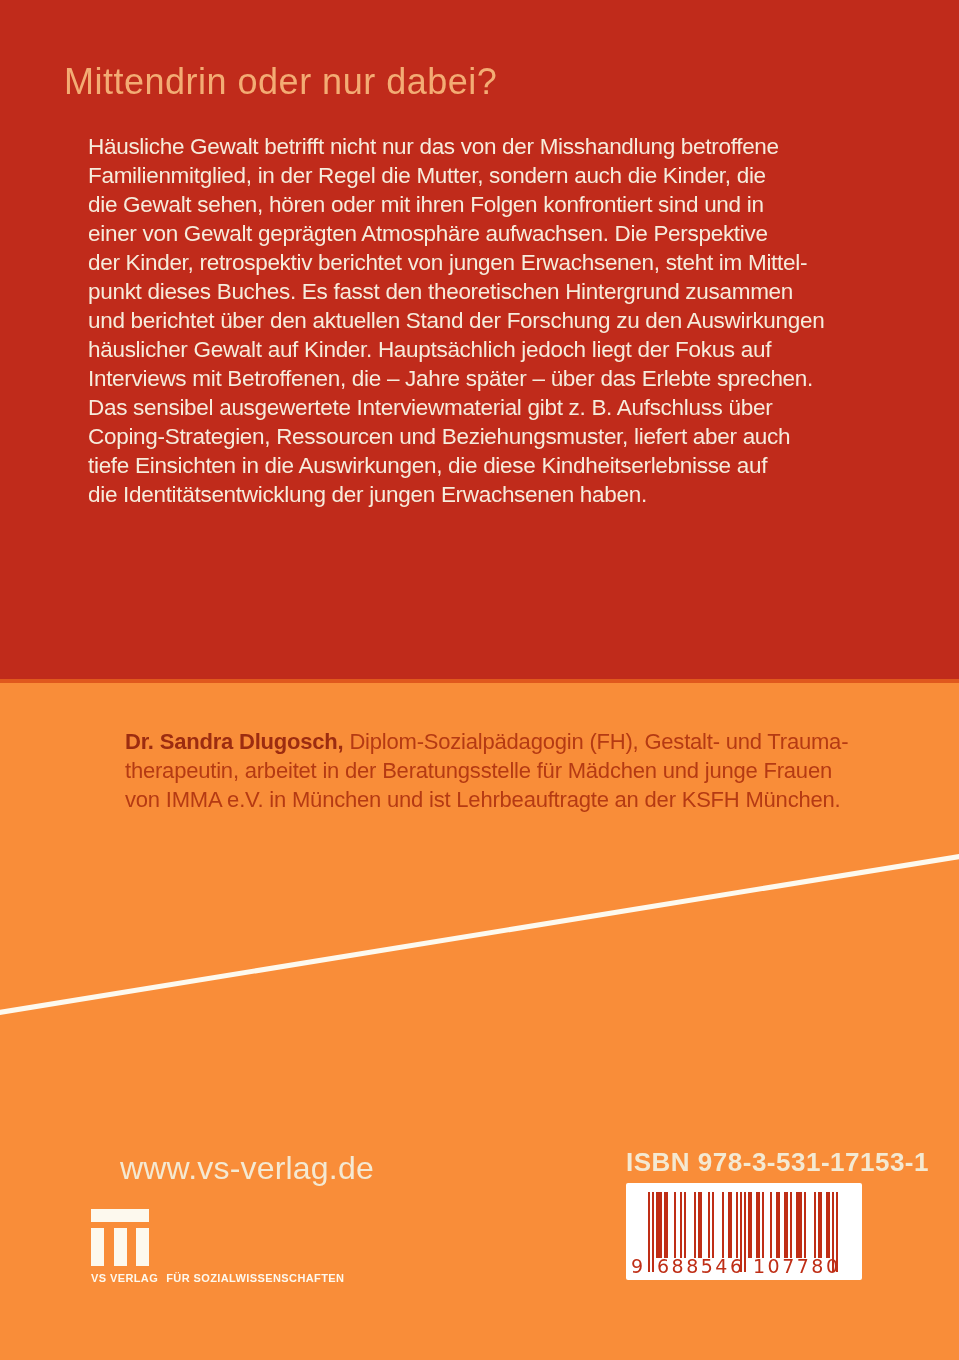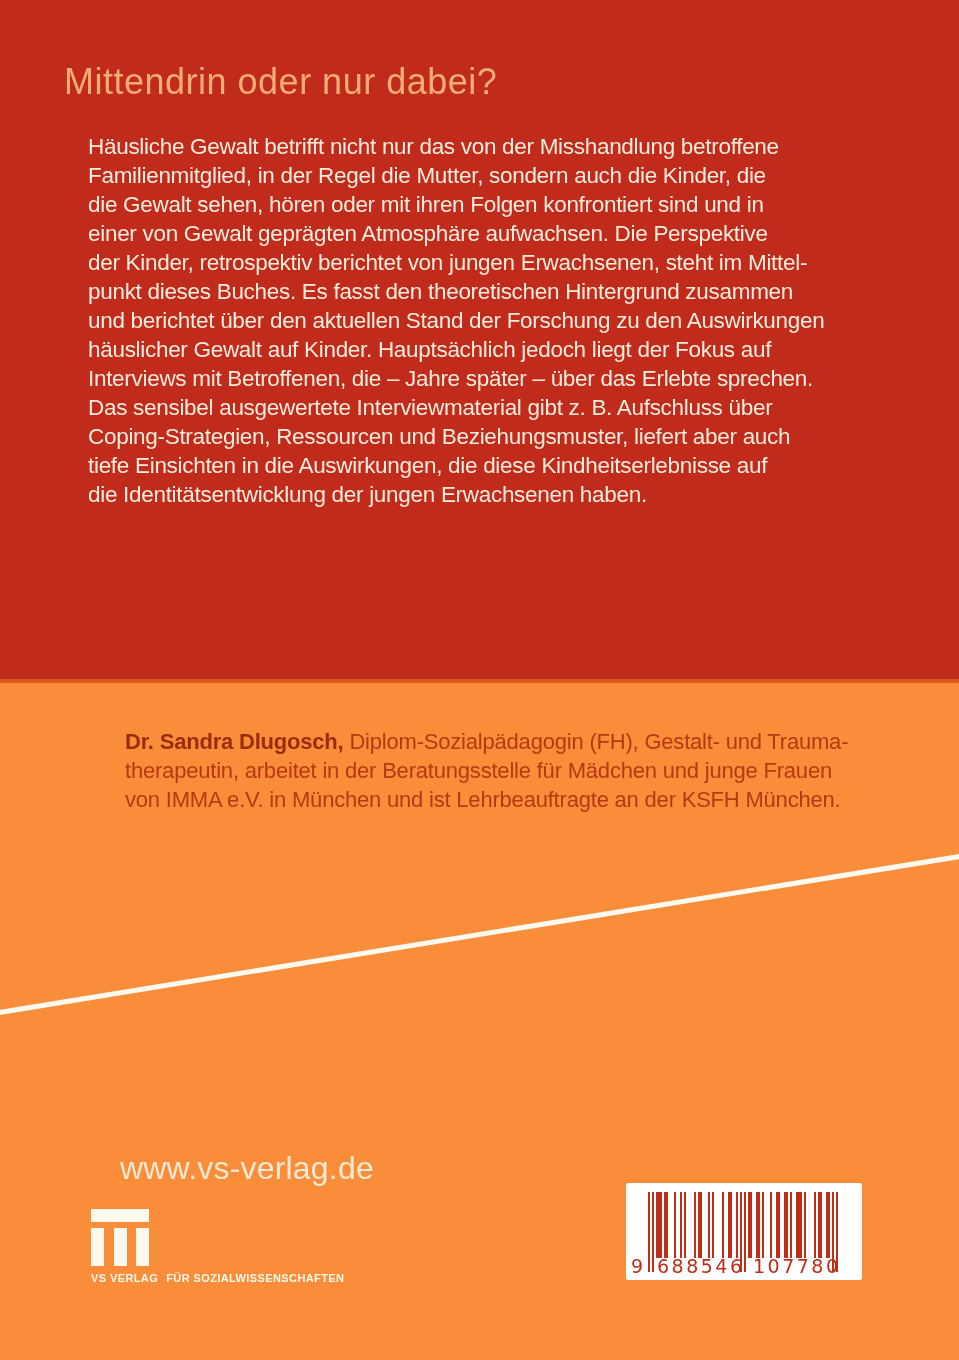--- a/index.html
+++ b/index.html
@@ -105,20 +105,21 @@
     <p class="bio"><strong>Dr. Sandra Dlugosch,</strong><span> Diplom-Sozialpädagogin (FH), Gestalt- und Trauma-
 therapeutin, arbeitet in der Beratungsstelle für Mädchen und junge Frauen
 von IMMA e.V. in München und ist Lehrbeauftragte an der KSFH München.</span></p>
   </section>
 
   <svg class="diag" viewBox="0 0 959 1360" xmlns="http://www.w3.org/2000/svg">
     <line x1="-4" y1="1013" x2="963" y2="856" style="stroke:var(--white,#fdf9ee)" stroke-width="5"></line>
   </svg>
 
   <div class="website">www.vs-verlag.de</div>
+  <div class="isbn">ISBN 978-3-531-17153-1</div>
 
   <div class="barcode-box">
     <div class="bars">
         <i style="height: 80px;"></i>
         <i style="height: 80px; background: transparent;"></i>
         <i style="height: 80px;"></i>
         <i style="height: 66px; background: transparent;"></i>
         <i style="height: 66px;"></i>
         <i style="height: 66px;"></i>
         <i style="height: 66px;"></i>

